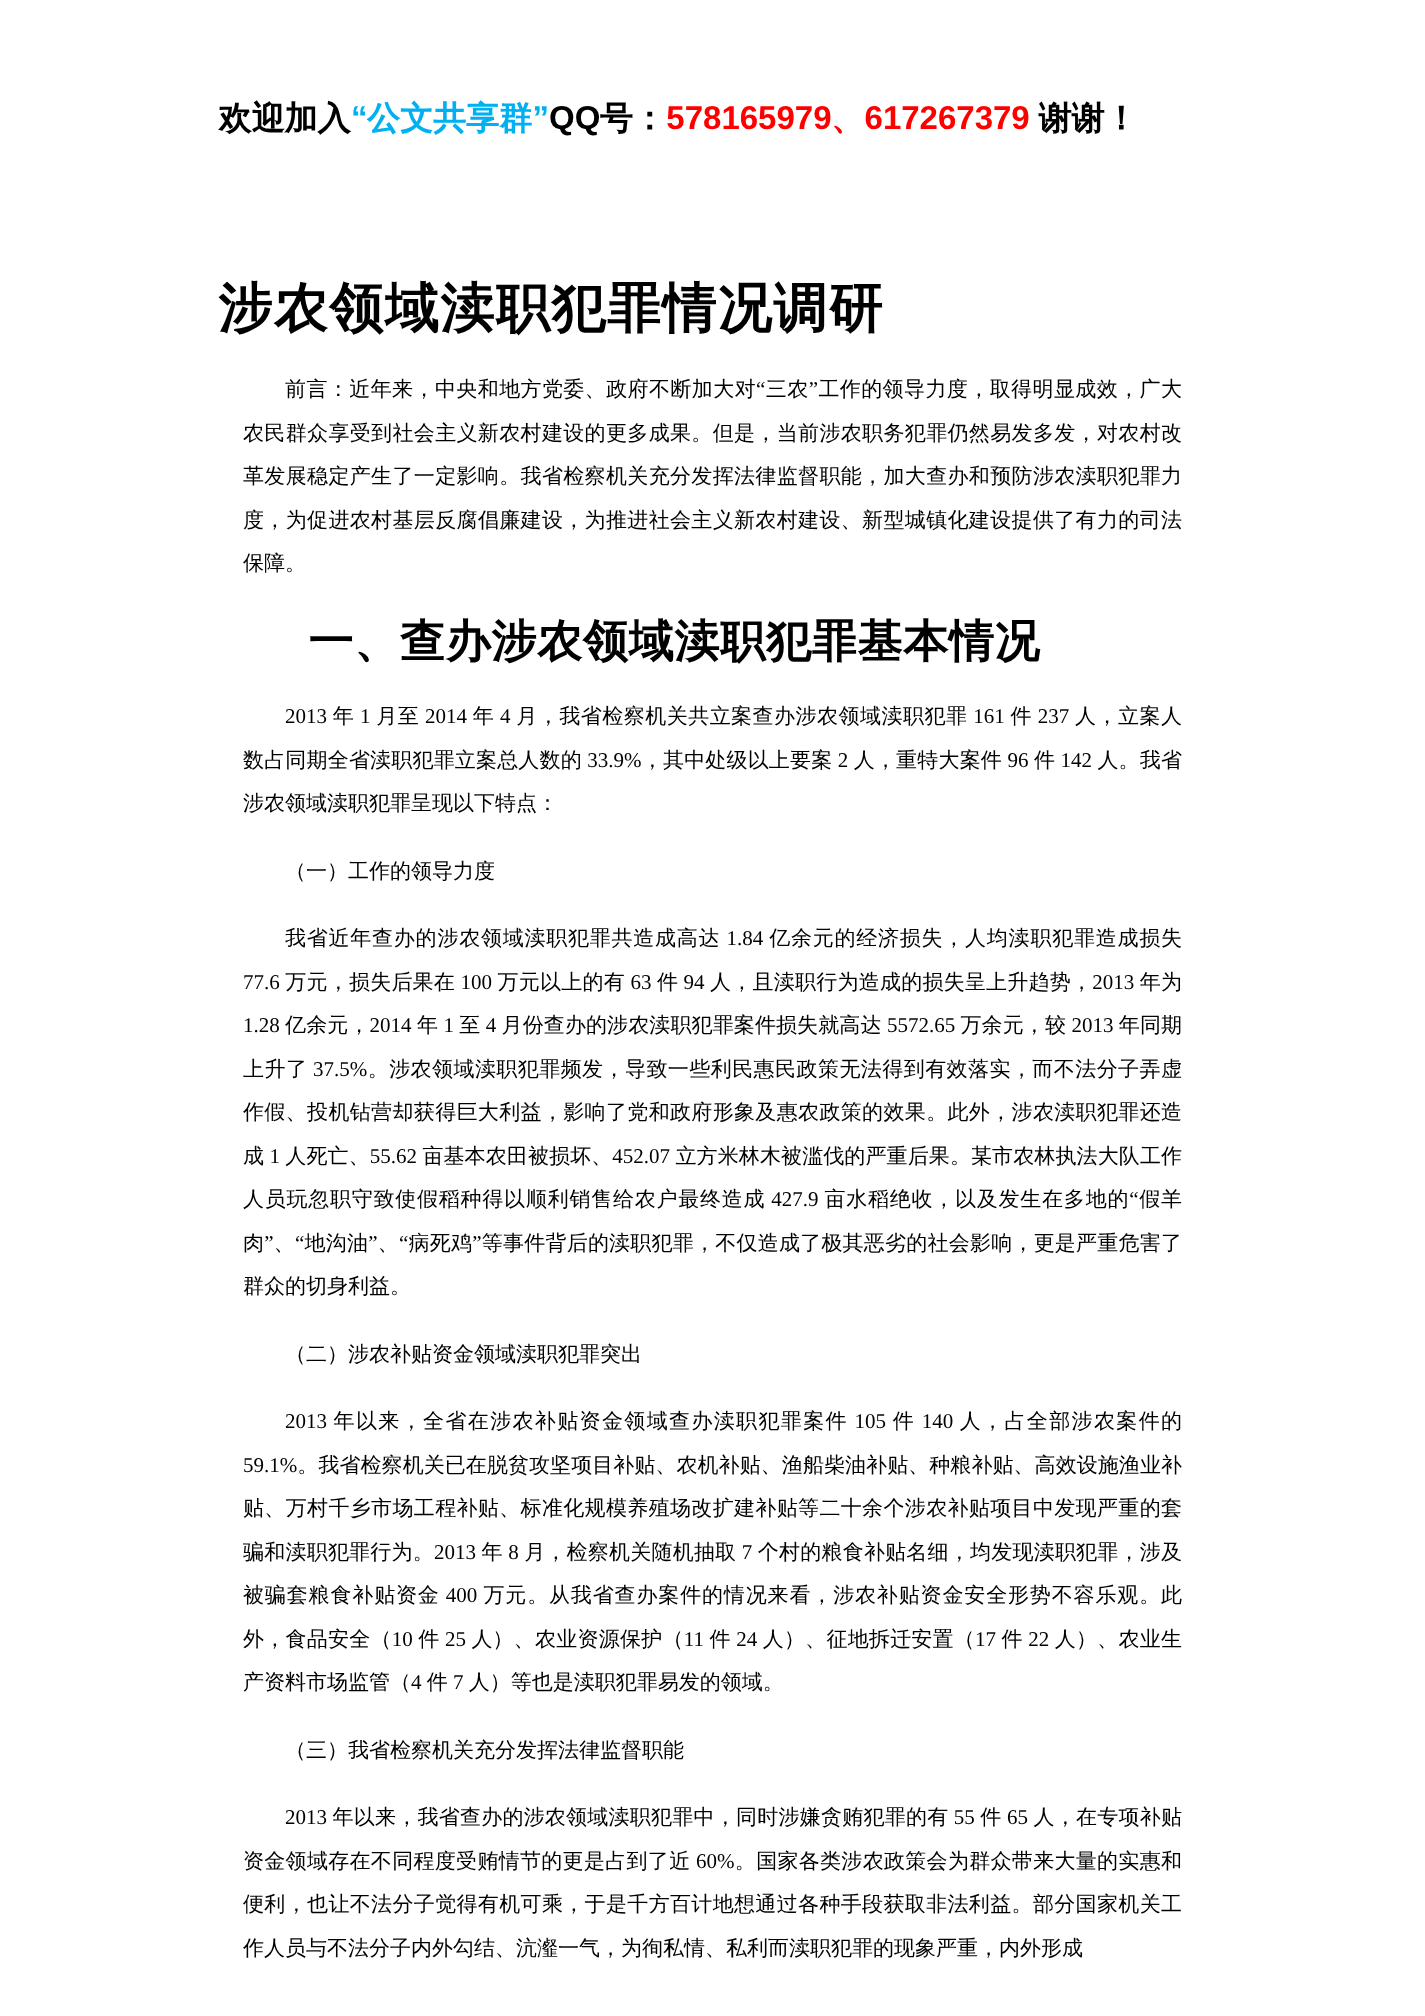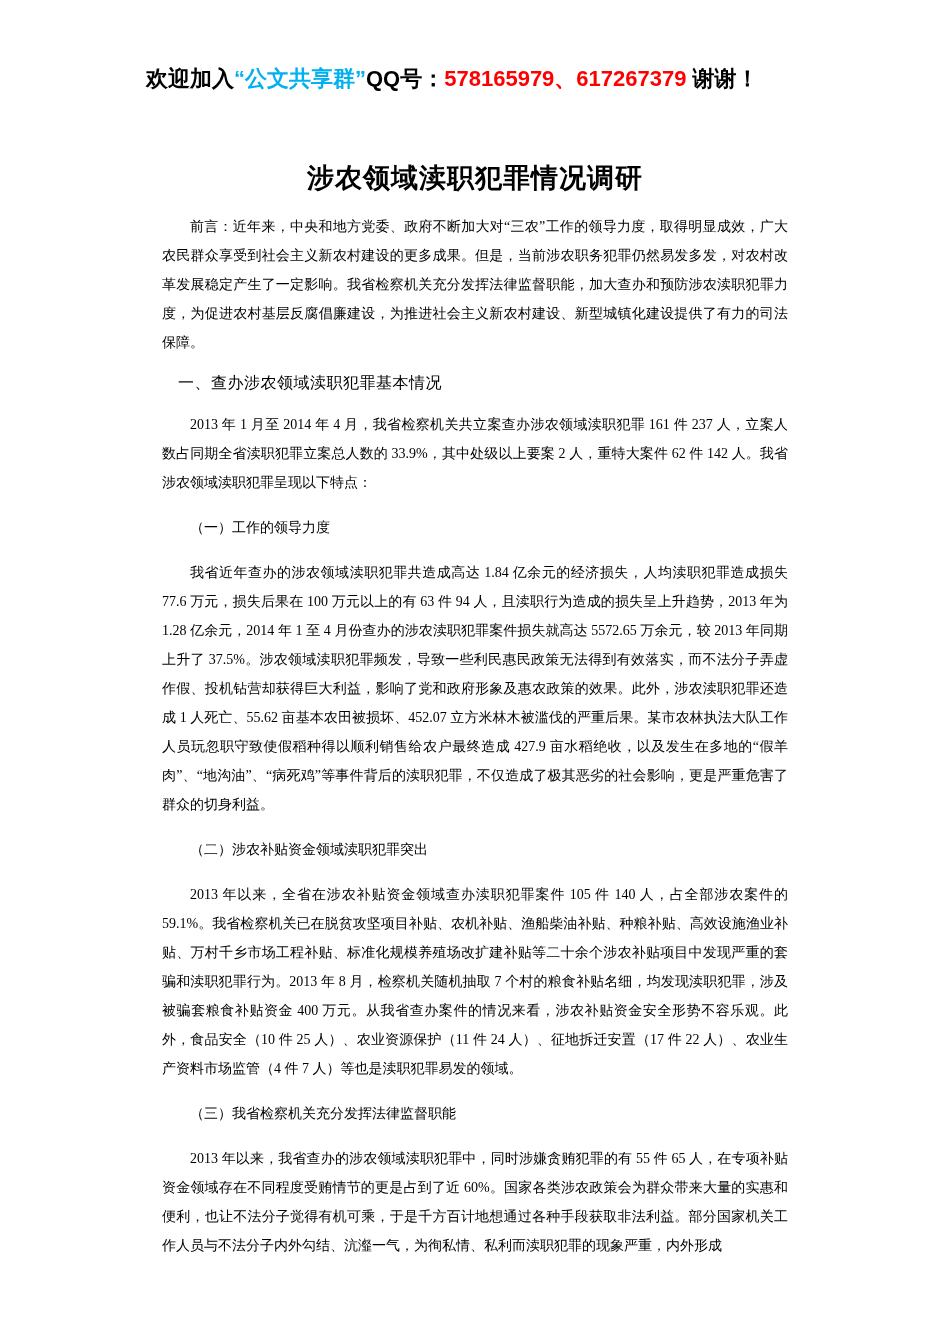--- a/index.html
+++ b/index.html
@@ -19,60 +19,60 @@
     color: #000000;
   }
   .banner {
     font-family: "Liberation Sans", "DejaVu Sans", sans-serif;
     font-weight: 700;
     font-size: 22px;
     line-height: 30px;
     white-space: nowrap;
   }
   .doc-title {
-    margin: 66px 0 16px 0;
-    text-align: center;
+    margin: 87px 0 16px 0;
+    text-align: left;
     font-family: "Liberation Sans", "DejaVu Sans", sans-serif;
-    font-size: 27px;
+    font-size: 36px;
     font-weight: 700;
     letter-spacing: 1px;
   }
   .body-para {
     margin: 16px;
     font-family: "Liberation Serif", "DejaVu Serif", serif;
     font-size: 14px;
     line-height: 29px;
     text-align: justify;
     text-indent: 2em;
   }
   .section-heading {
     margin: 16px 0 10px 0;
     font-family: "Liberation Sans", "DejaVu Sans", sans-serif;
-    font-size: 16px;
-    font-weight: 400;
+    font-size: 30px;
+    font-weight: 700;
     text-indent: 2em;
     letter-spacing: 0.5px;
   }
 </style>
 </head>
 <body>
 
 <div class="page">
 
   <div class="banner">
     <span>欢迎加入</span><span style="color: rgb(0, 176, 240);">“公文共享群”</span><span>QQ号：</span><span style="color: rgb(255, 0, 0);">578165979、617267379</span><span> 谢谢！</span>
   </div>
 
   <h1 class="doc-title">涉农领域渎职犯罪情况调研</h1>
 
   <p class="body-para">前言：近年来，中央和地方党委、政府不断加大对“三农”工作的领导力度，取得明显成效，广大农民群众享受到社会主义新农村建设的更多成果。但是，当前涉农职务犯罪仍然易发多发，对农村改革发展稳定产生了一定影响。我省检察机关充分发挥法律监督职能，加大查办和预防涉农渎职犯罪力度，为促进农村基层反腐倡廉建设，为推进社会主义新农村建设、新型城镇化建设提供了有力的司法保障。</p>
 
   <h2 class="section-heading">一、查办涉农领域渎职犯罪基本情况</h2>
 
-  <p class="body-para">2013 年 1 月至 2014 年 4 月，我省检察机关共立案查办涉农领域渎职犯罪 161 件 237 人，立案人数占同期全省渎职犯罪立案总人数的 33.9%，其中处级以上要案 2 人，重特大案件 62 件 142 人。我省涉农领域渎职犯罪呈现以下特点：</p>
+  <p class="body-para">2013 年 1 月至 2014 年 4 月，我省检察机关共立案查办涉农领域渎职犯罪 161 件 237 人，立案人数占同期全省渎职犯罪立案总人数的 33.9%，其中处级以上要案 2 人，重特大案件 96 件 142 人。我省涉农领域渎职犯罪呈现以下特点：</p>
 
   <p class="body-para">（一）工作的领导力度</p>
 
   <p class="body-para">我省近年查办的涉农领域渎职犯罪共造成高达 1.84 亿余元的经济损失，人均渎职犯罪造成损失 77.6 万元，损失后果在 100 万元以上的有 63 件 94 人，且渎职行为造成的损失呈上升趋势，2013 年为 1.28 亿余元，2014 年 1 至 4 月份查办的涉农渎职犯罪案件损失就高达 5572.65 万余元，较 2013 年同期上升了 37.5%。涉农领域渎职犯罪频发，导致一些利民惠民政策无法得到有效落实，而不法分子弄虚作假、投机钻营却获得巨大利益，影响了党和政府形象及惠农政策的效果。此外，涉农渎职犯罪还造成 1 人死亡、55.62 亩基本农田被损坏、452.07 立方米林木被滥伐的严重后果。某市农林执法大队工作人员玩忽职守致使假稻种得以顺利销售给农户最终造成 427.9 亩水稻绝收，以及发生在多地的“假羊肉”、“地沟油”、“病死鸡”等事件背后的渎职犯罪，不仅造成了极其恶劣的社会影响，更是严重危害了群众的切身利益。</p>
 
   <p class="body-para">（二）涉农补贴资金领域渎职犯罪突出</p>
 
   <p class="body-para">2013 年以来，全省在涉农补贴资金领域查办渎职犯罪案件 105 件 140 人，占全部涉农案件的 59.1%。我省检察机关已在脱贫攻坚项目补贴、农机补贴、渔船柴油补贴、种粮补贴、高效设施渔业补贴、万村千乡市场工程补贴、标准化规模养殖场改扩建补贴等二十余个涉农补贴项目中发现严重的套骗和渎职犯罪行为。2013 年 8 月，检察机关随机抽取 7 个村的粮食补贴名细，均发现渎职犯罪，涉及被骗套粮食补贴资金 400 万元。从我省查办案件的情况来看，涉农补贴资金安全形势不容乐观。此外，食品安全（10 件 25 人）、农业资源保护（11 件 24 人）、征地拆迁安置（17 件 22 人）、农业生产资料市场监管（4 件 7 人）等也是渎职犯罪易发的领域。</p>
 
   <p class="body-para">（三）我省检察机关充分发挥法律监督职能</p>

